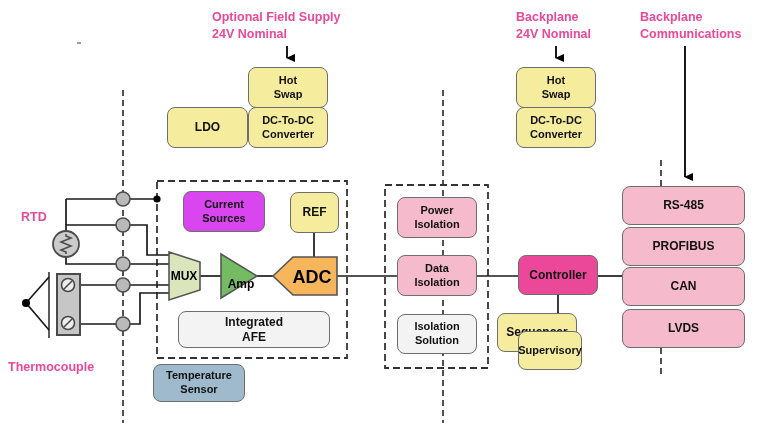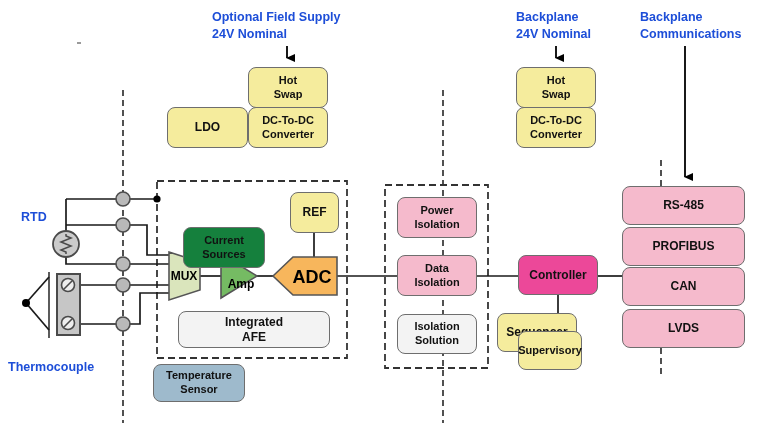--- a/index.html
+++ b/index.html
@@ -10,27 +10,27 @@
   svg.layer{position:absolute;left:0;top:0;z-index:1;}
   .bx{
     position:absolute;z-index:2;box-sizing:border-box;
     border:1.6px solid #6e6e6e;border-radius:8px;
     display:flex;align-items:center;justify-content:center;
     font-weight:bold;font-size:11px;line-height:1.25;color:#111;
     text-align:center;white-space:pre-line;
   }
   .bx.f12{font-size:12px;}
   .yellow{background:#F5EC9D;}
-  .green{background:#15803d;margin-top:36px;}
+  .green{background:#d946ef;}
   .pink{background:#F5BACC;}
   .salmon{background:#ec4899;}
   .lgray{background:#F3F3F3;}
   .blue{background:#9EBACC;}
   .ann{
-    position:absolute;z-index:3;font-weight:bold;color:#1d4ed8;
+    position:absolute;z-index:3;font-weight:bold;color:#ec4899;
     font-size:12.5px;line-height:1.35;white-space:pre-line;
   }
   .shape-label{
     position:absolute;z-index:3;font-weight:bold;color:#000;
     font-size:12px;text-align:center;
   }
   .stray{position:absolute;z-index:3;width:4px;height:2px;background:#9a9a9a;}
 </style>
 </head>
 <body>

